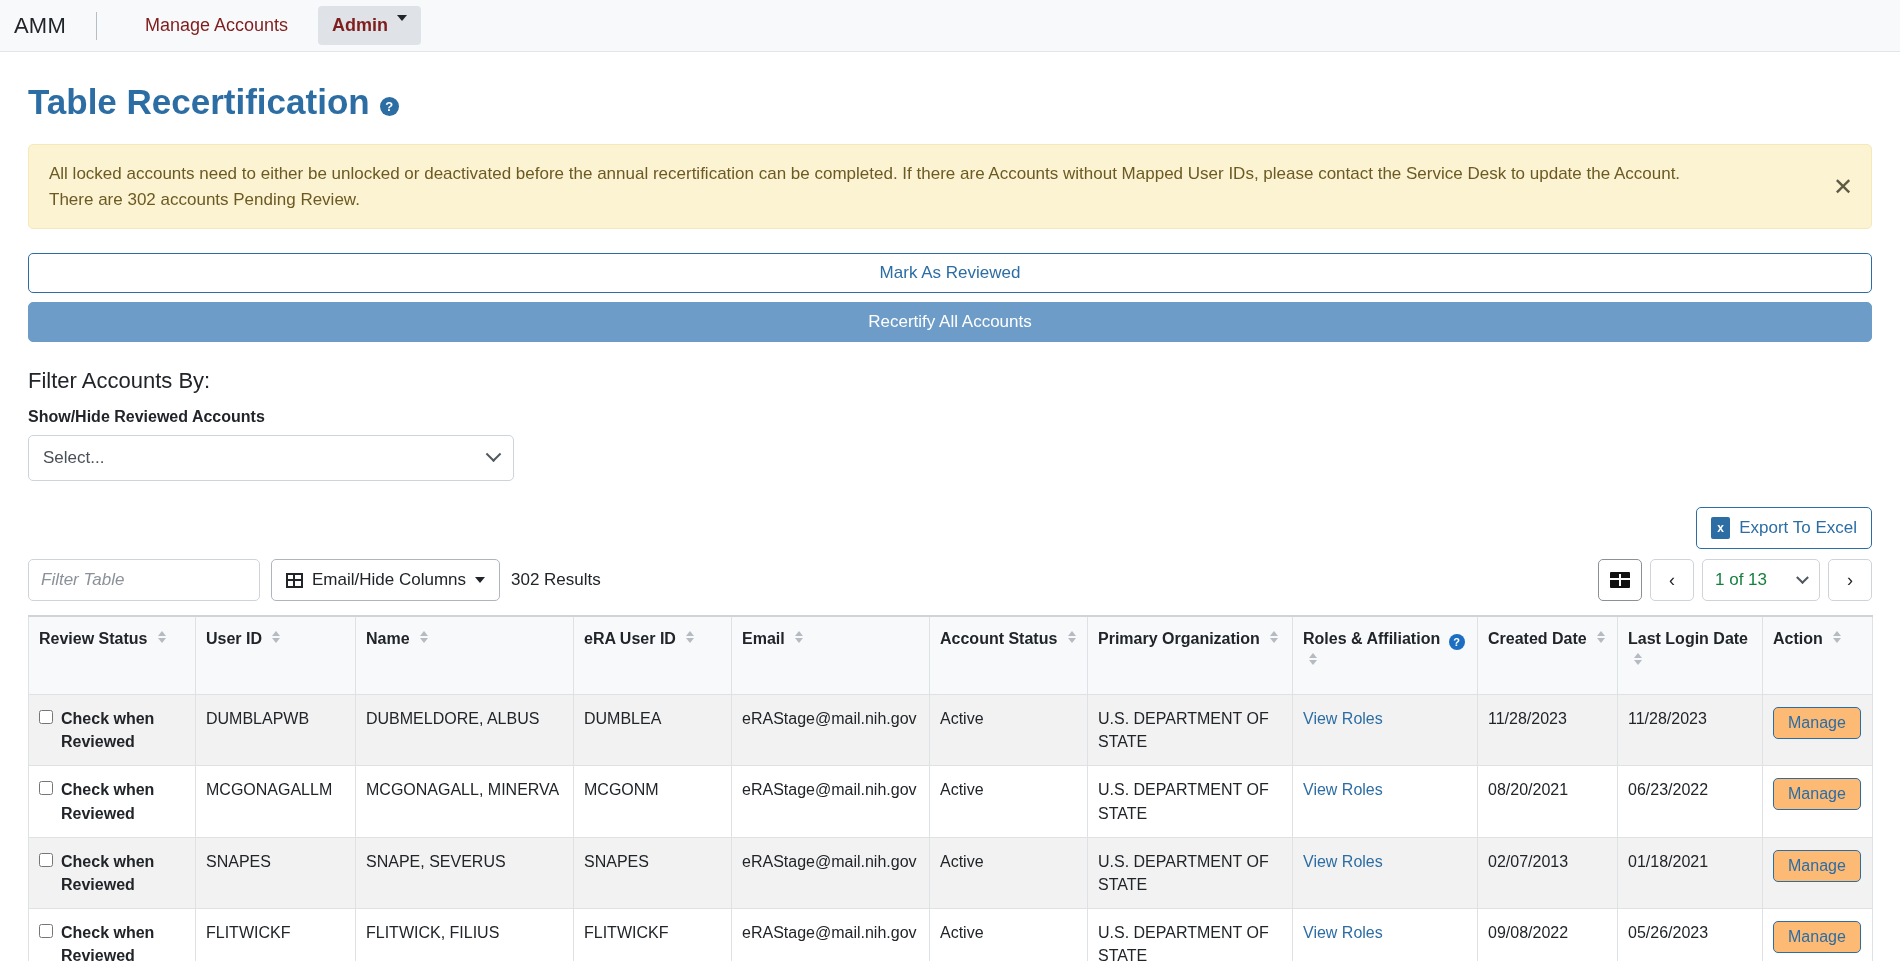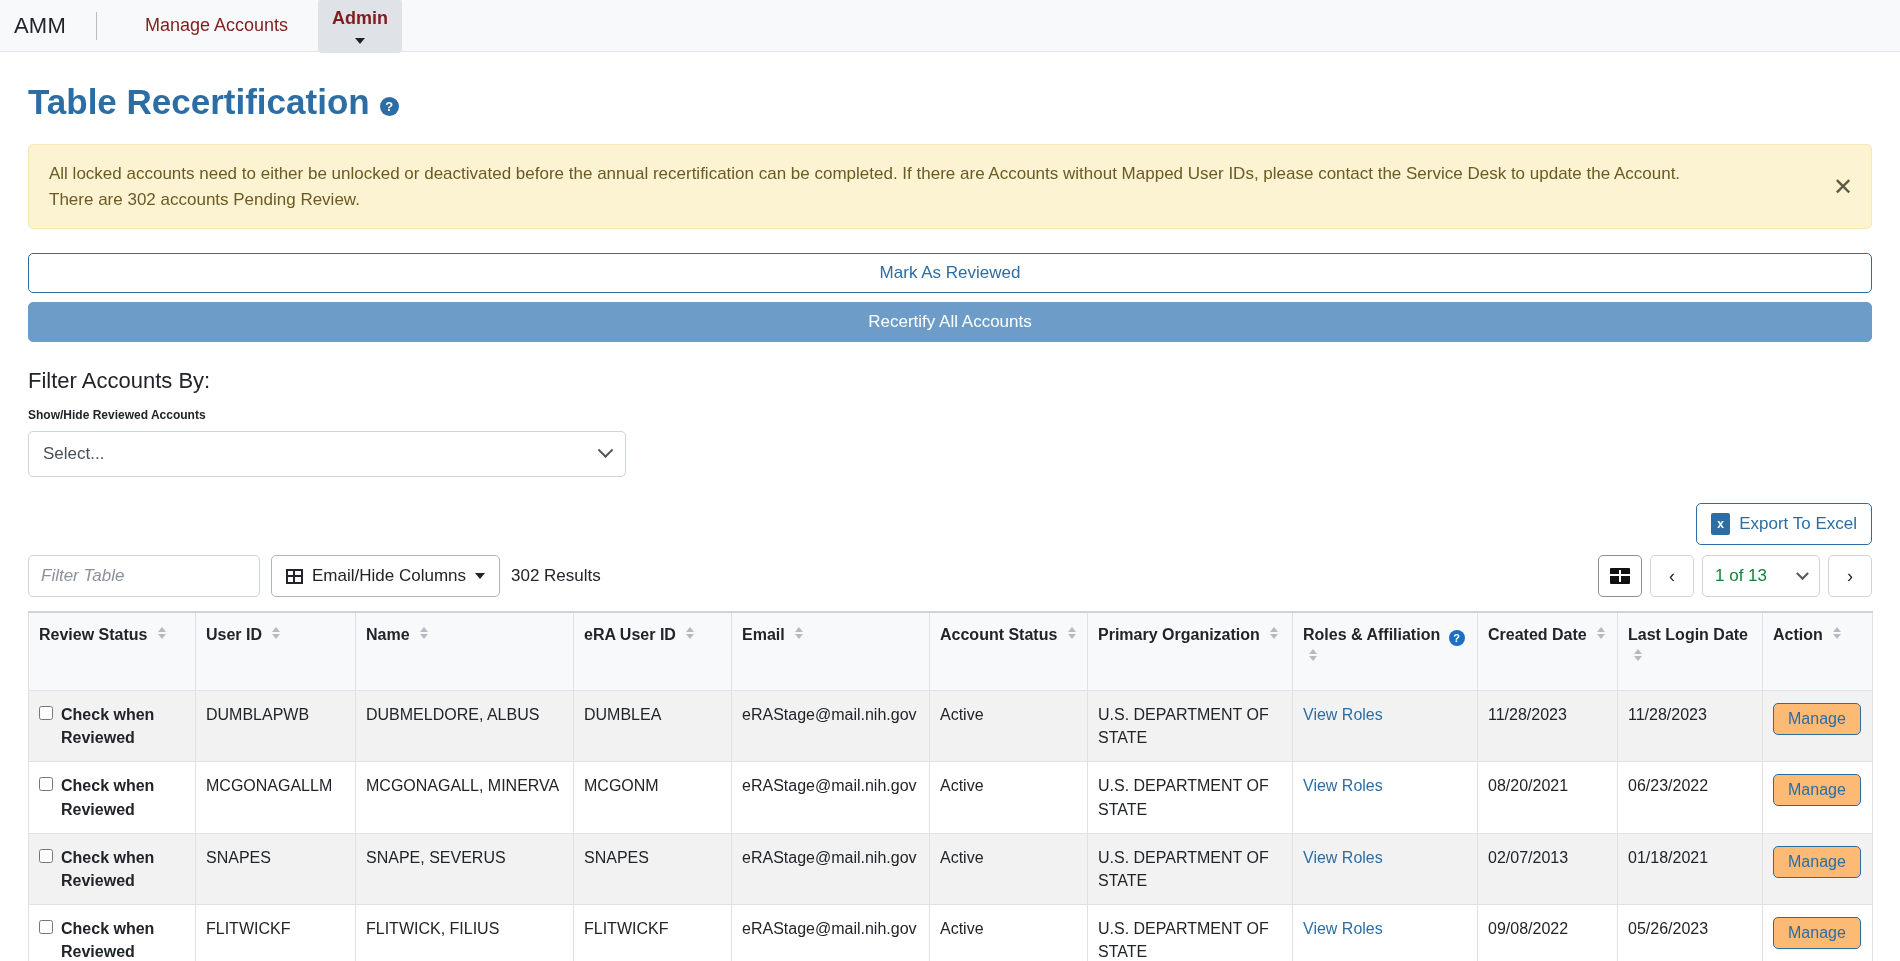--- a/index.html
+++ b/index.html
@@ -37,23 +37,21 @@
     color: #7f1d1d;
     padding: 9px 14px;
     text-decoration: none;
     white-space: nowrap;
   }
   .nav-link.active {
     background: #dfe2e6;
     border-radius: 4px;
     font-weight: 700;
     display: inline-flex;
-    align-items: center;
     gap: 9px;
-    flex-direction: column;
   }
   .caret {
     width: 0; height: 0;
     border-left: 5px solid transparent;
     border-right: 5px solid transparent;
     border-top: 6px solid #212529;
     display: inline-block;
   }
 
   
@@ -139,26 +137,26 @@
   }
 
   
   .filter-title {
     font-size: 22px;
     color: #212529;
     margin: 6px 0 14px 0;
     font-weight: 400;
   }
   .filter-label {
-    font-size: 12px;
+    font-size: 16px;
     font-weight: 700;
     margin-bottom: 9px;
   }
   .select-box {
-    width: 598px;
+    width: 486px;
     height: 46px;
     border: 1px solid #ced4da;
     border-radius: 5px;
     background: #fff;
     display: flex;
     align-items: center;
     padding: 0 14px;
     font-size: 17px;
     color: #495057;
     justify-content: space-between;

